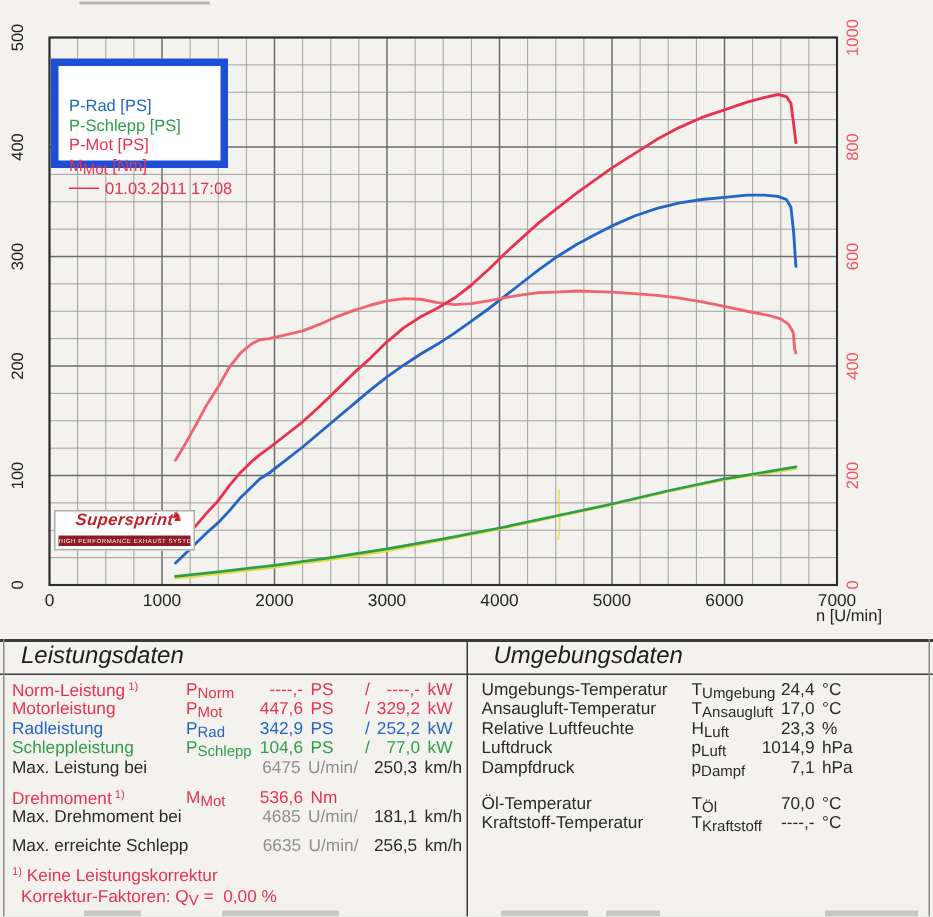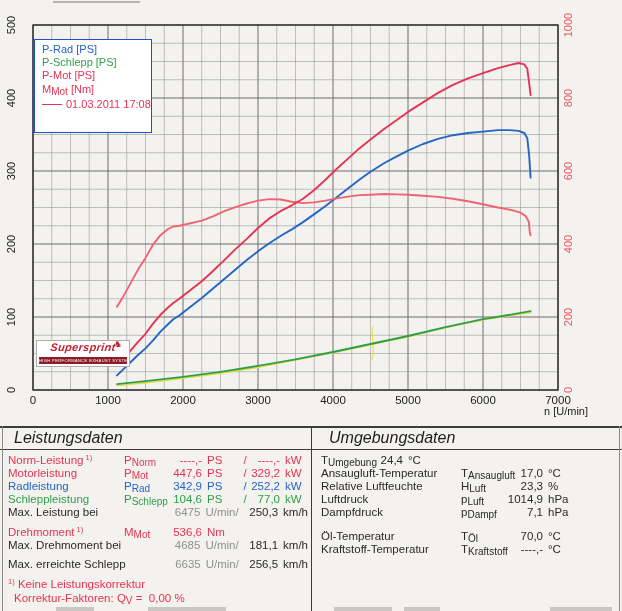--- a/index.html
+++ b/index.html
@@ -1,22 +1,22 @@
 <!DOCTYPE html>
 <html><head>
 <meta charset="utf-8">
 <style>
   html,body{margin:0;padding:0;background:#e8e7e3;}
   .page{position:relative;width:622px;height:611px;background:#f3f2ee;overflow:hidden;
         font-family:"Liberation Sans",sans-serif;color:#262626;}
   .abs{position:absolute;}
   svg{display:block;}
   
-  .legend{position:absolute;left:34px;top:39px;width:118px;height:94px;background:#fff;
-          border:1px solid #1d4ed8;padding:3px 0 0 7px;box-sizing:border-box;font-size:11px;line-height:13.2px;}
+  .legend{position:absolute;left:34px;top:39px;width:118px;height:73px;background:#fff;
+          border:5px solid #1d4ed8;padding:21px 0 0 7px;box-sizing:border-box;font-size:11px;line-height:13.2px;}
   .legend-row{white-space:nowrap;}
   .legend-row .line-sample{display:inline-block;width:20px;border-top:1.6px solid #e73352;
           vertical-align:3px;margin-right:4px;}
   .c-red{color:#e73352;} .c-blue{color:#2465c6;} .c-green{color:#2f9e4b;}
   sub{font-size:10px;line-height:1;vertical-align:-2px;}
   sup{font-size:7.5px;line-height:1;vertical-align:4px;}
   
   .logo{position:absolute;left:36px;top:340px;width:94px;height:27px;background:#fff;
         border:1px solid #b0aeaa;box-sizing:border-box;overflow:hidden;}
   .logo-script{color:#c3202c;font-style:italic;font-weight:bold;font-size:11px;line-height:13px;
@@ -229,20 +229,21 @@
         <span class="sym c-black"></span>
         <span class="v1 c-gray">6635</span>
         <span class="u1 c-gray">U/min/</span>
         <span class="sep c-black"></span>
         <span class="v2 c-black">256,5</span>
         <span class="u2 c-black">km/h</span>
       </div>
     </div>
   <div id="rtable" class="rows" style="left:321px;top:454px;width:296px">
       <div class="lrow rrow">
+        <span class="lbl c-black">Umgebungs-Temperatur</span>
         <span class="sym c-black">T<sub>Umgebung</sub></span>
         <span class="v1 c-black">24,4</span>
         <span class="u1 c-black">°C</span>
       </div>
       <div class="lrow rrow">
         <span class="lbl c-black">Ansaugluft-Temperatur</span>
         <span class="sym c-black">T<sub>Ansaugluft</sub></span>
         <span class="v1 c-black">17,0</span>
         <span class="u1 c-black">°C</span>
       </div>

